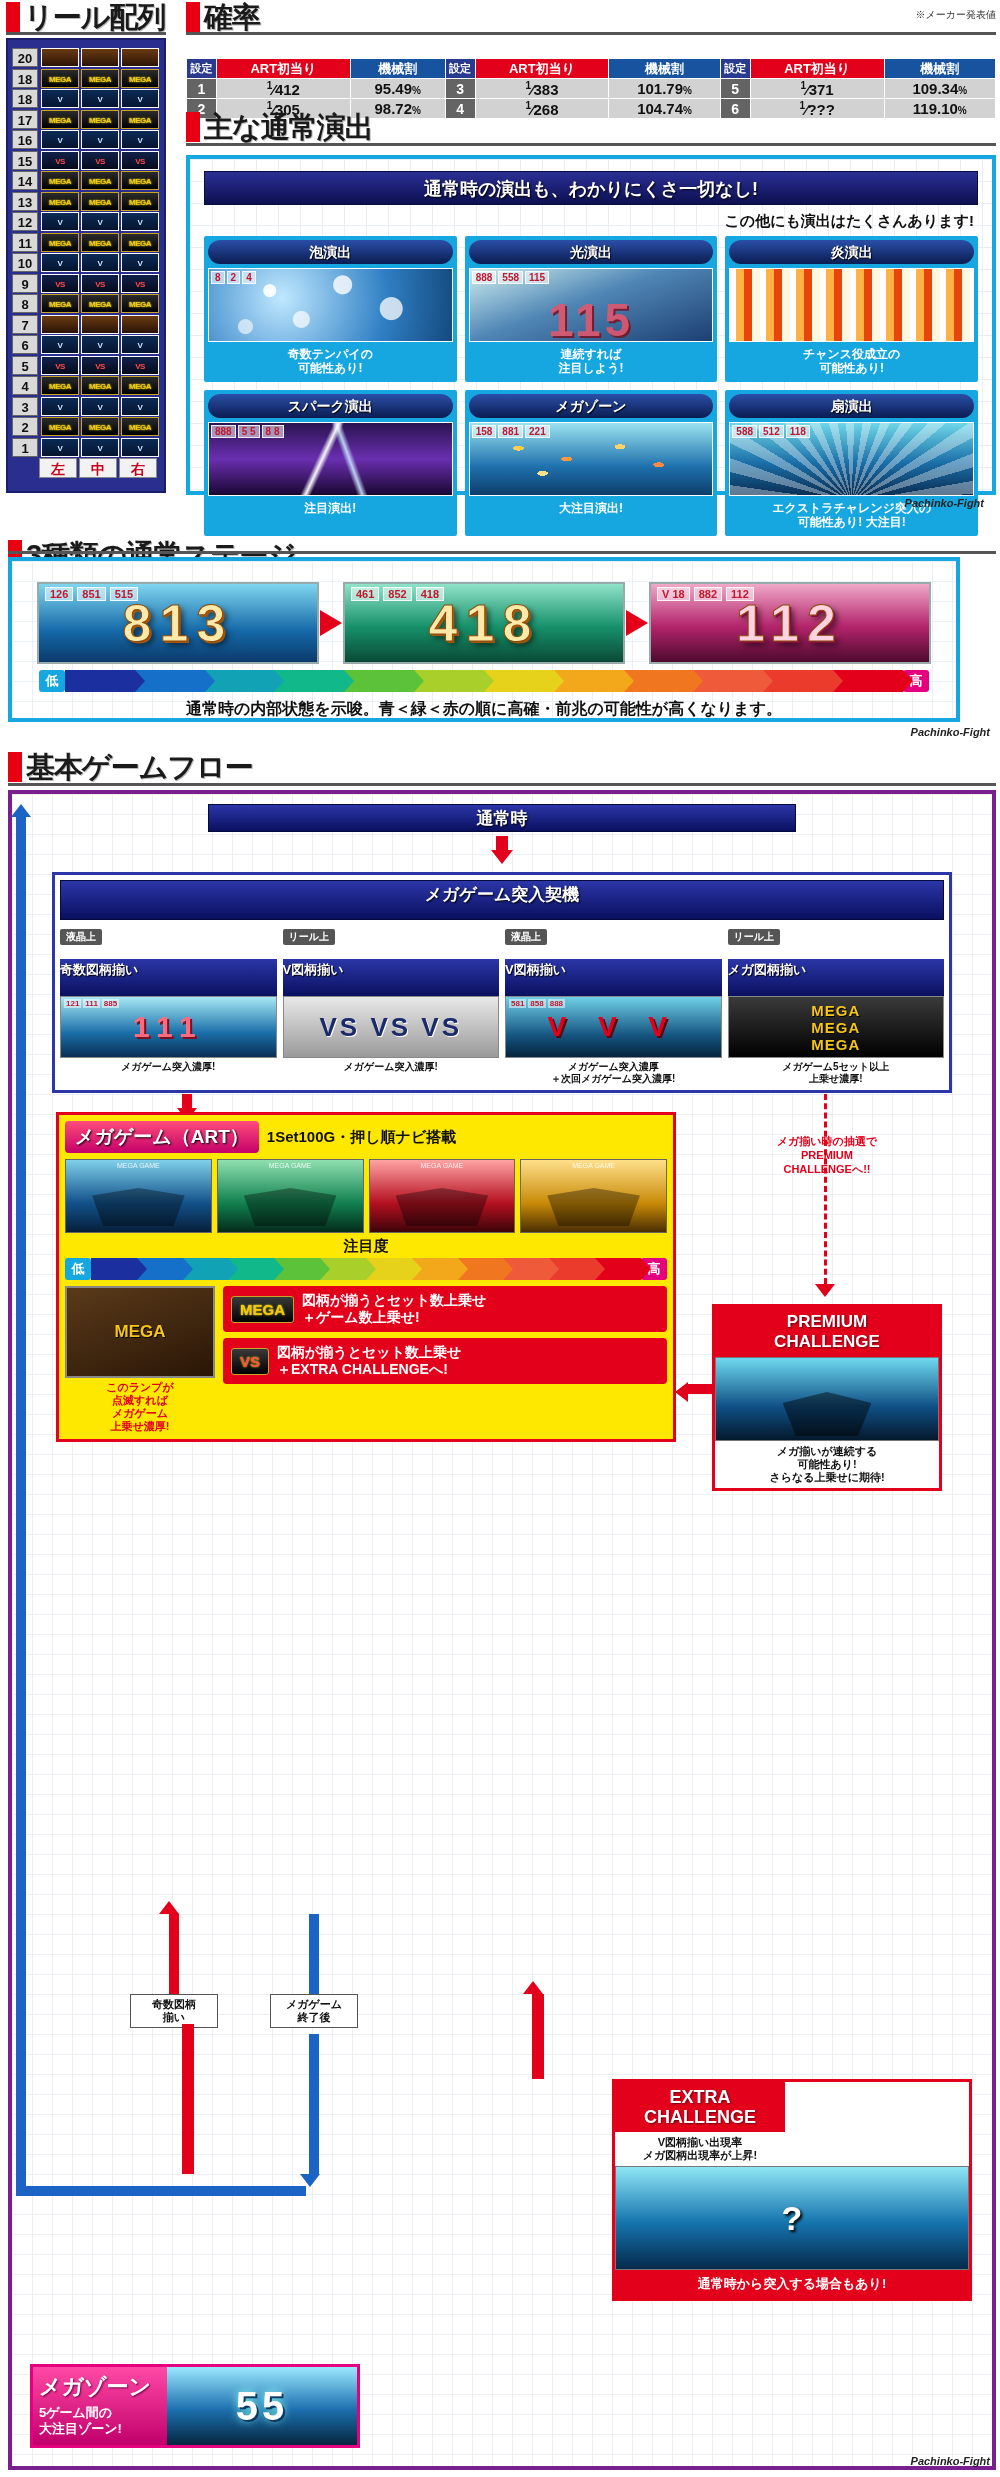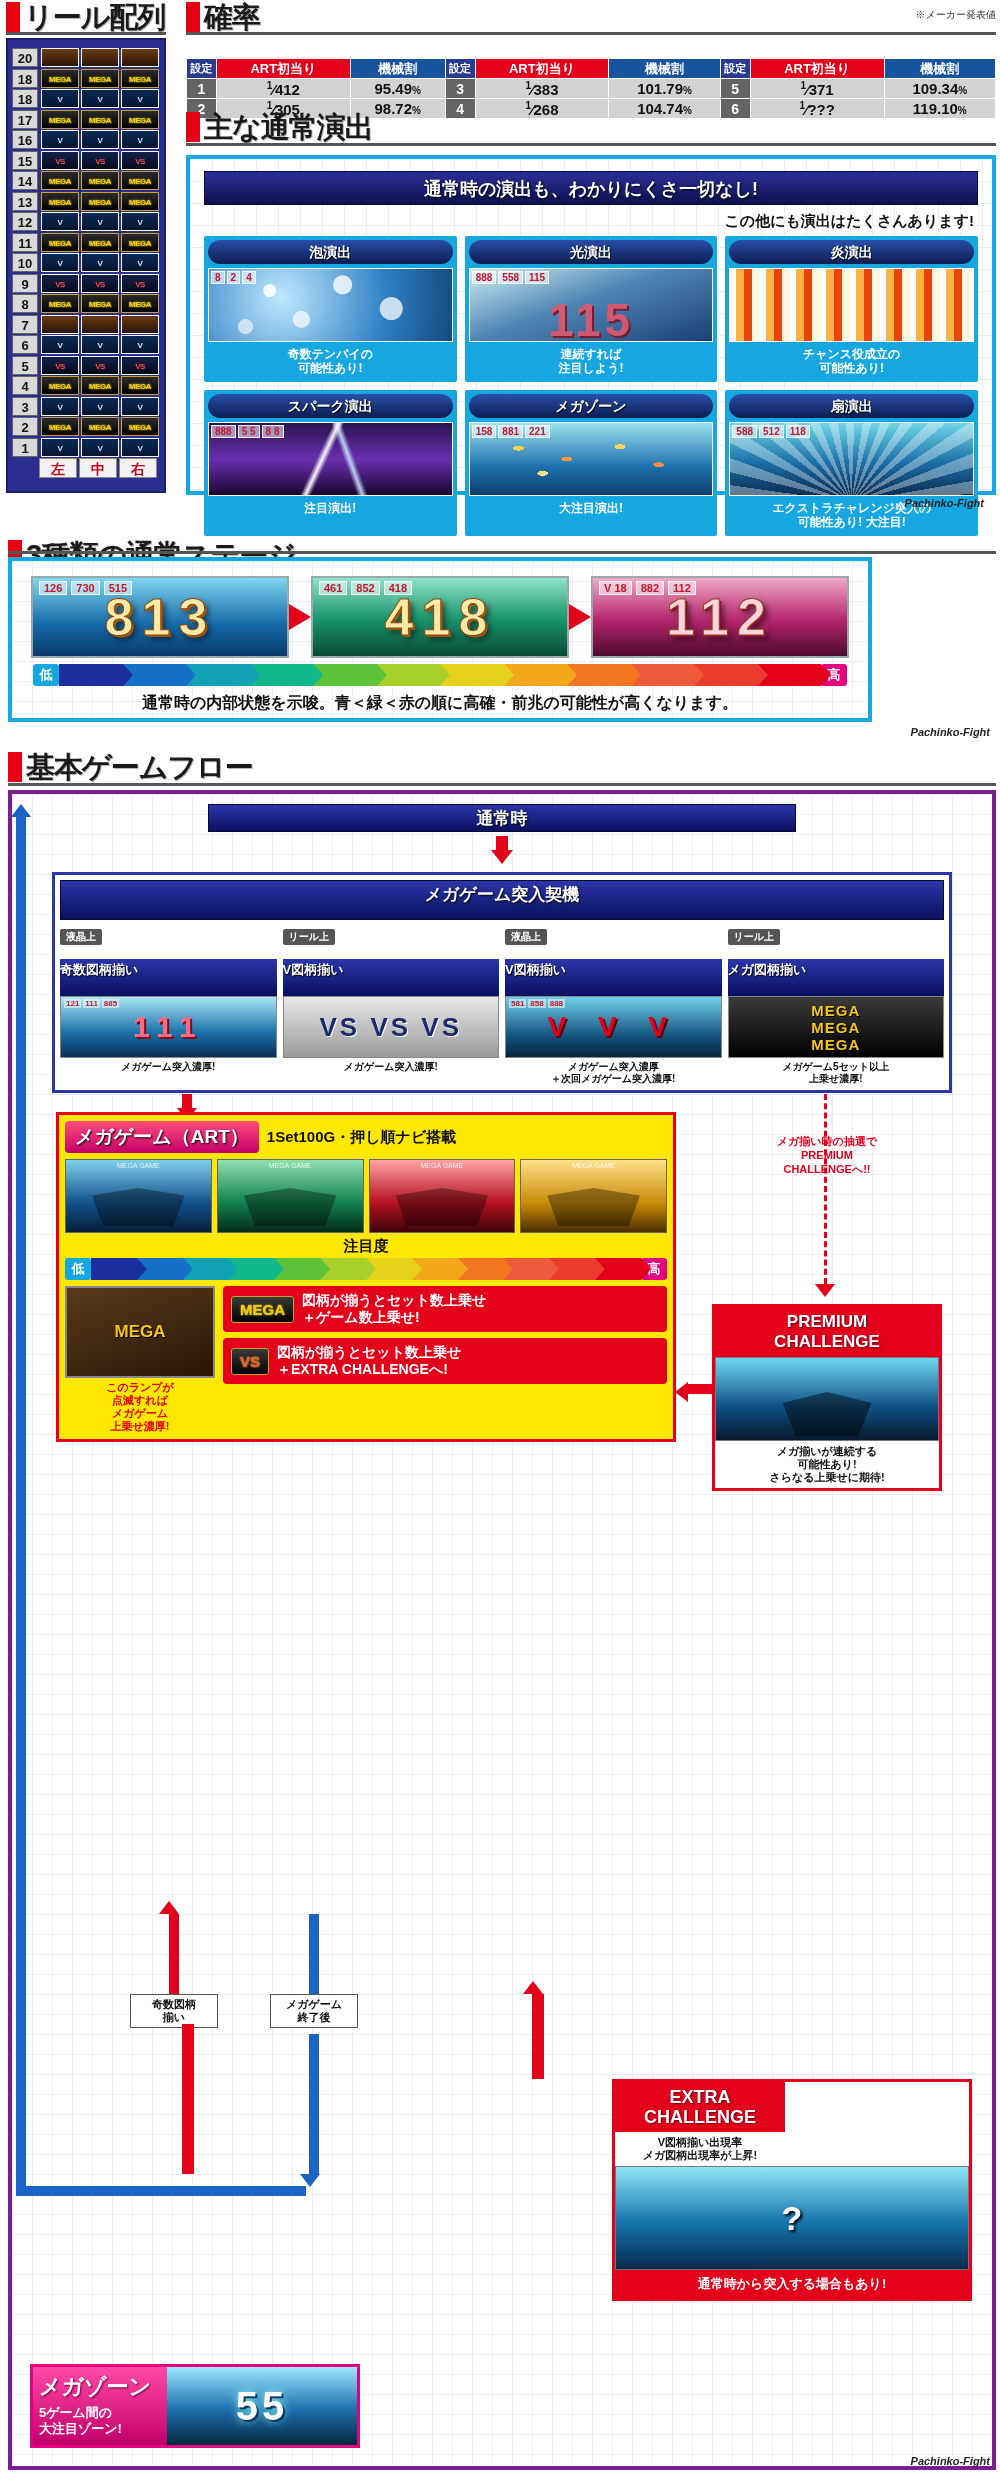--- a/index.html
+++ b/index.html
@@ -132,22 +132,22 @@
   }
   .perf-reelstrip span {
     background: rgba(255,255,255,.55); color: #c0182e; font-size: 10px; font-weight: bold;
     padding: 0 3px; border: 1px solid rgba(255,255,255,.8);
   }
   #perf-credit { position: absolute; right: 8px; bottom: -18px; font-size: 11px;
                  font-style: italic; font-weight: bold; color: #222; }
 
   
   #stage-box {
-    position: absolute; left: 8px; top: 557px; width: 864px; height: 165px;
-    border: 4px solid #17a7e0; background: #fff; padding: 15px;
+    position: absolute; left: 8px; top: 557px; width: 952px; height: 165px;
+    border: 4px solid #17a7e0; background: #fff; padding: 21px;
     background-image: linear-gradient(#eaf0f7 1px, transparent 1px),
                       linear-gradient(90deg,#eaf0f7 1px, transparent 1px);
     background-size: 20px 20px;
   }
   .stage-row { display: flex; align-items: center; justify-content: space-between; padding: 0 4px; }
   .stage-img {
     width: 282px; height: 82px; border: 2px solid #9aa; position: relative; overflow: hidden;
     display: flex; align-items: center; justify-content: center;
   }
   .stage-1 { background: linear-gradient(180deg,#7fd6ef,#1569a8 60%,#0b3a6b); }
@@ -593,21 +593,21 @@
     <div class="blk"></div>
     <div class="txt">3種類の通常ステージ</div>
   </div>
   <div class="sec-rule" style="left:8px; top:551px; width:988px;"></div>
 
   <div id="stage-box">
     <div class="stage-row" id="stage-row">
         <div class="stage-img stage-1">
           <div class="stage-top">
             <span>126</span>
-            <span>730</span>
+            <span>851</span>
             <span>515</span>
           </div>
           <div class="stage-num">813</div>
         </div>
         <div class="stage-arrow"></div>
         <div class="stage-img stage-2">
           <div class="stage-top">
             <span>461</span>
             <span>852</span>
             <span>418</span>

